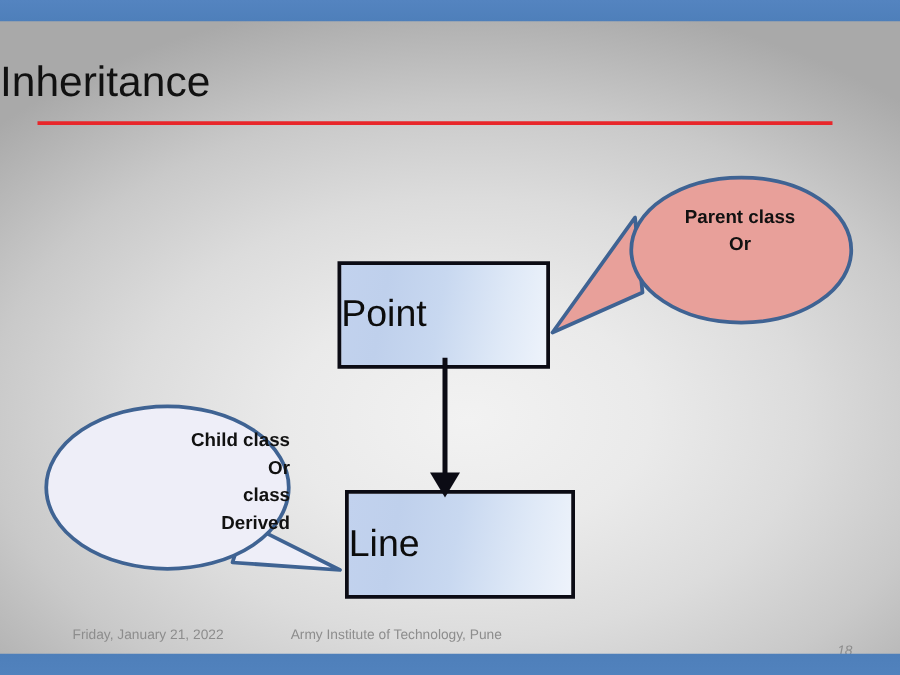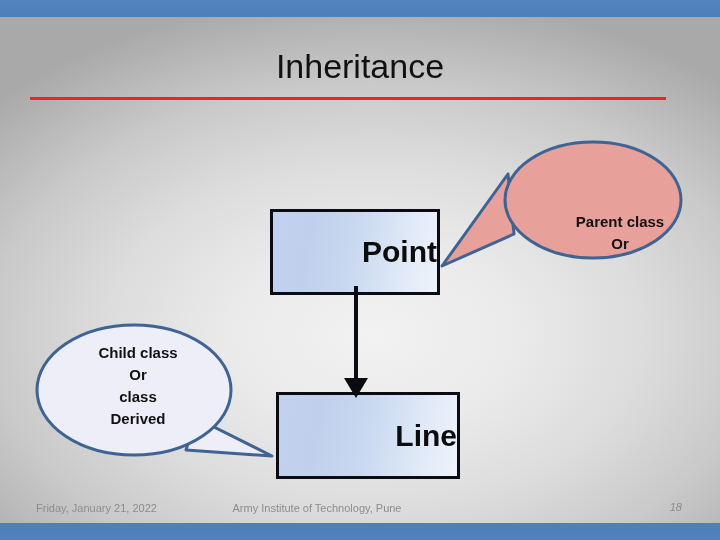--- a/index.html
+++ b/index.html
@@ -40,21 +40,21 @@
     height: 17px;
     background: linear-gradient(180deg, #4e7fba 0%, #5182bd 100%);
   }
 
   
   #title {
     position: absolute;
     top: 44px;
     left: 0;
     width: 720px;
-    text-align: center;
+    text-align: left;
     font-size: 34px;
     font-weight: 400;
     color: #111111;
     letter-spacing: 0px;
     line-height: 44px;
   }
   #title-rule {
     position: absolute;
     top: 97px;
     left: 30px;
@@ -65,24 +65,24 @@
 
   
   .class-box {
     position: absolute;
     border: 3px solid #0b0b14;
     background: linear-gradient(100deg,
         #c2d2ee 0%, #bfd0ec 22%, #c8d8f0 48%, #dfe9f7 78%, #eef3fb 100%);
     box-sizing: border-box;
     display: flex;
     align-items: center;
-    justify-content: flex-end;
+    justify-content: flex-start;
     color: #0c0c0c;
     font-size: 30px;
-    font-weight: 700;
+    font-weight: 400;
   }
   #box-point {
     left: 270px;
     top: 209px;
     width: 170px;
     height: 86px;
   }
   #box-line {
     left: 276px;
     top: 392px;
@@ -120,57 +120,57 @@
   .callout-text {
     position: absolute;
     text-align: center;
     color: #111111;
     font-size: 15px;
     font-weight: bold;
     line-height: 22px;
     pointer-events: none;
   }
   #callout-parent-text {
-    left: 534px;
+    left: 506px;
     top: 163px;
     width: 172px;
-    margin-top: 48px;
   }
   #callout-child-text {
     left: 44px;
     top: 342px;
     width: 188px;
+    text-align: right;
   }
 
   
   #footer {
     position: absolute;
     left: 0;
     bottom: 17px;
     width: 720px;
     height: 26px;
     font-size: 11px;
     color: #8d8d8d;
   }
   #footer-date {
     position: absolute;
-    left: 36px;
+    left: 58px;
     top: 5px;
   }
   #footer-org {
     position: absolute;
     left: 0;
     top: 5px;
     width: 634px;
     text-align: center;
   }
   #footer-page {
     position: absolute;
     right: 38px;
-    top: 4px;
+    top: 18px;
     font-style: italic;
   }
 </style>
 </head>
 <body>
 
 <div id="slide">
 
   <div class="bar bar-top"></div>
 

